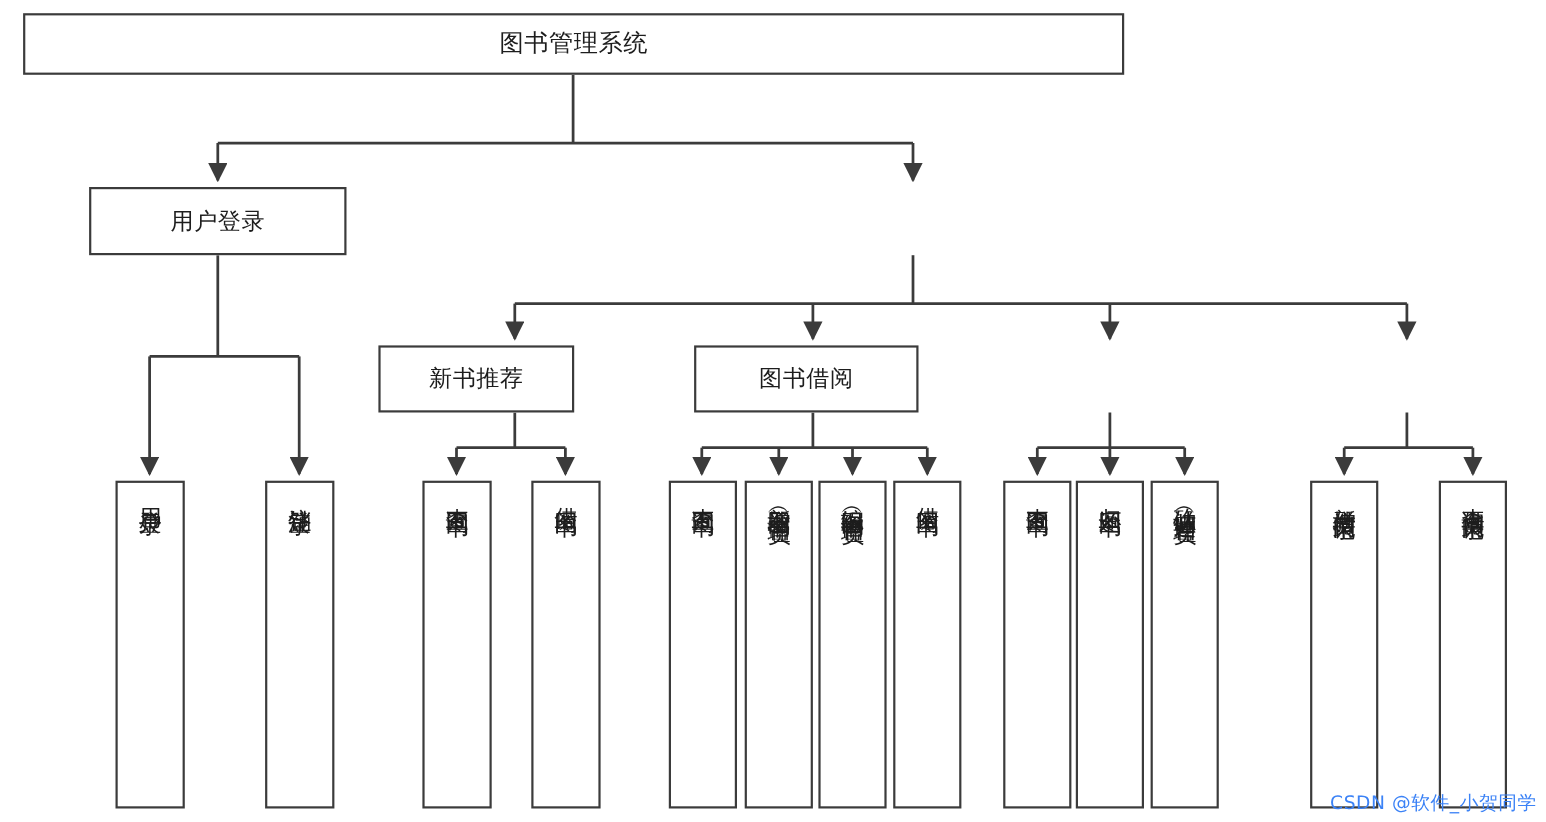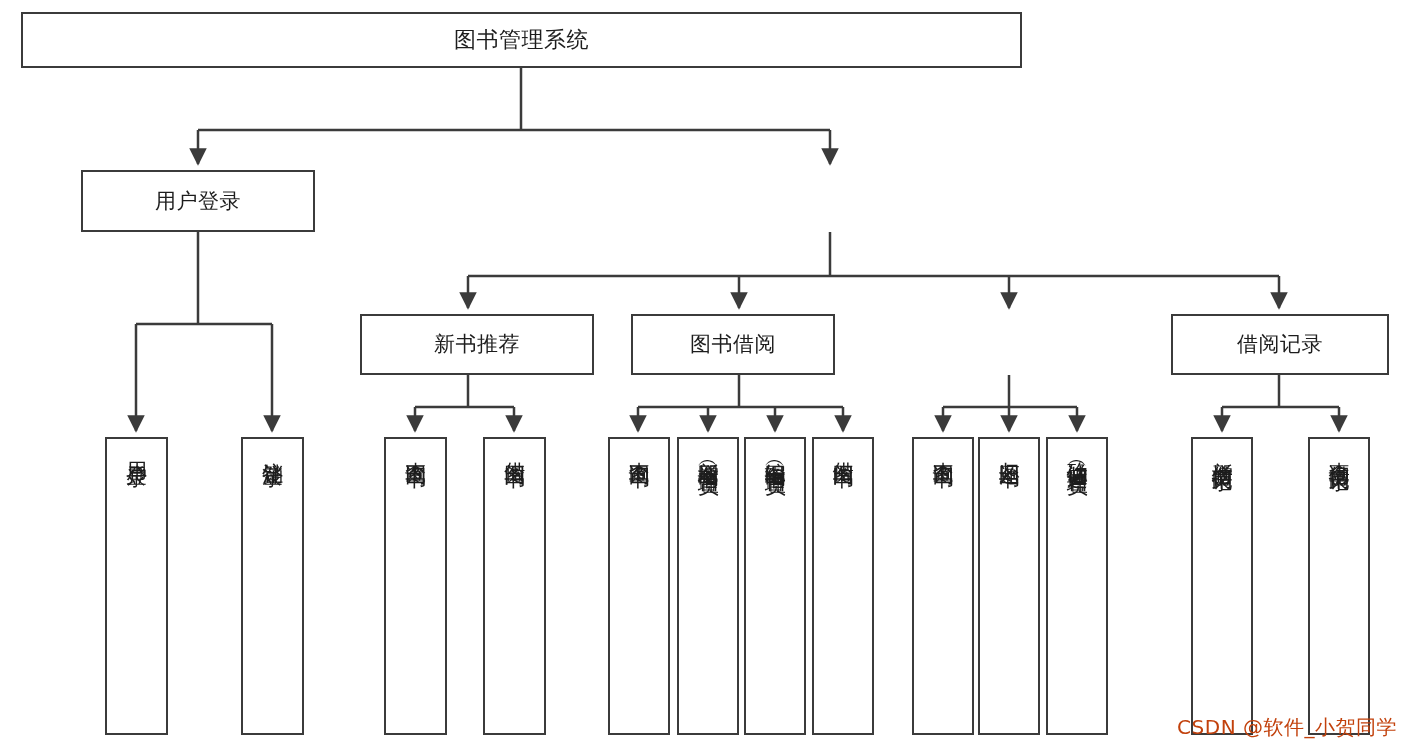--- a/index.html
+++ b/index.html
@@ -61,22 +61,22 @@
     position: absolute;
     left: 0; top: 0;
     width: 1405px;
     height: 747px;
     pointer-events: none;
   }
   #watermark {
     position: absolute;
     right: 8px;
     bottom: 6px;
-    font-size: 20px;
-    color: #c2410c;
+    font-size: 17px;
+    color: #3b82f6;
     letter-spacing: 0.5px;
     white-space: nowrap;
     font-family: "DejaVu Sans", "Liberation Sans", sans-serif;
   }
 </style>
 </head>
 <body>
 
 <div id="diagram-root">
 
@@ -132,32 +132,29 @@
 
   <div class="node horizontal level0" style="left:21px; top:12px; width:1001px; height:56px;">
     <span class="node-label">图书管理系统</span>
   </div>
 
   <div class="node horizontal" style="left:81px; top:170px; width:234px; height:62px;">
     <span class="node-label">用户登录</span>
   </div>
 
 
-  <div class="node horizontal" style="left:360px; top:314px; width:234px; height:61px;">
+  <div class="node horizontal" style="left:344px; top:314px; width:178px; height:61px;">
     <span class="node-label">新书推荐</span>
   </div>
 
   <div class="node horizontal" style="left:631px; top:314px; width:204px; height:61px;">
     <span class="node-label">图书借阅</span>
   </div>
 
 
-  <div class="node horizontal" style="left:1171px; top:314px; width:218px; height:61px;">
-    <span class="node-label">借阅记录</span>
-  </div>
 
   <div class="node vertical" style="left:105px; top:437px; width:63px; height:298px;">
     <span class="node-label">用户登录</span>
   </div>
 
   <div class="node vertical" style="left:241px; top:437px; width:63px; height:298px;">
     <span class="node-label">注销登录</span>
   </div>
 
   <div class="node vertical" style="left:384px; top:437px; width:63px; height:298px;">

